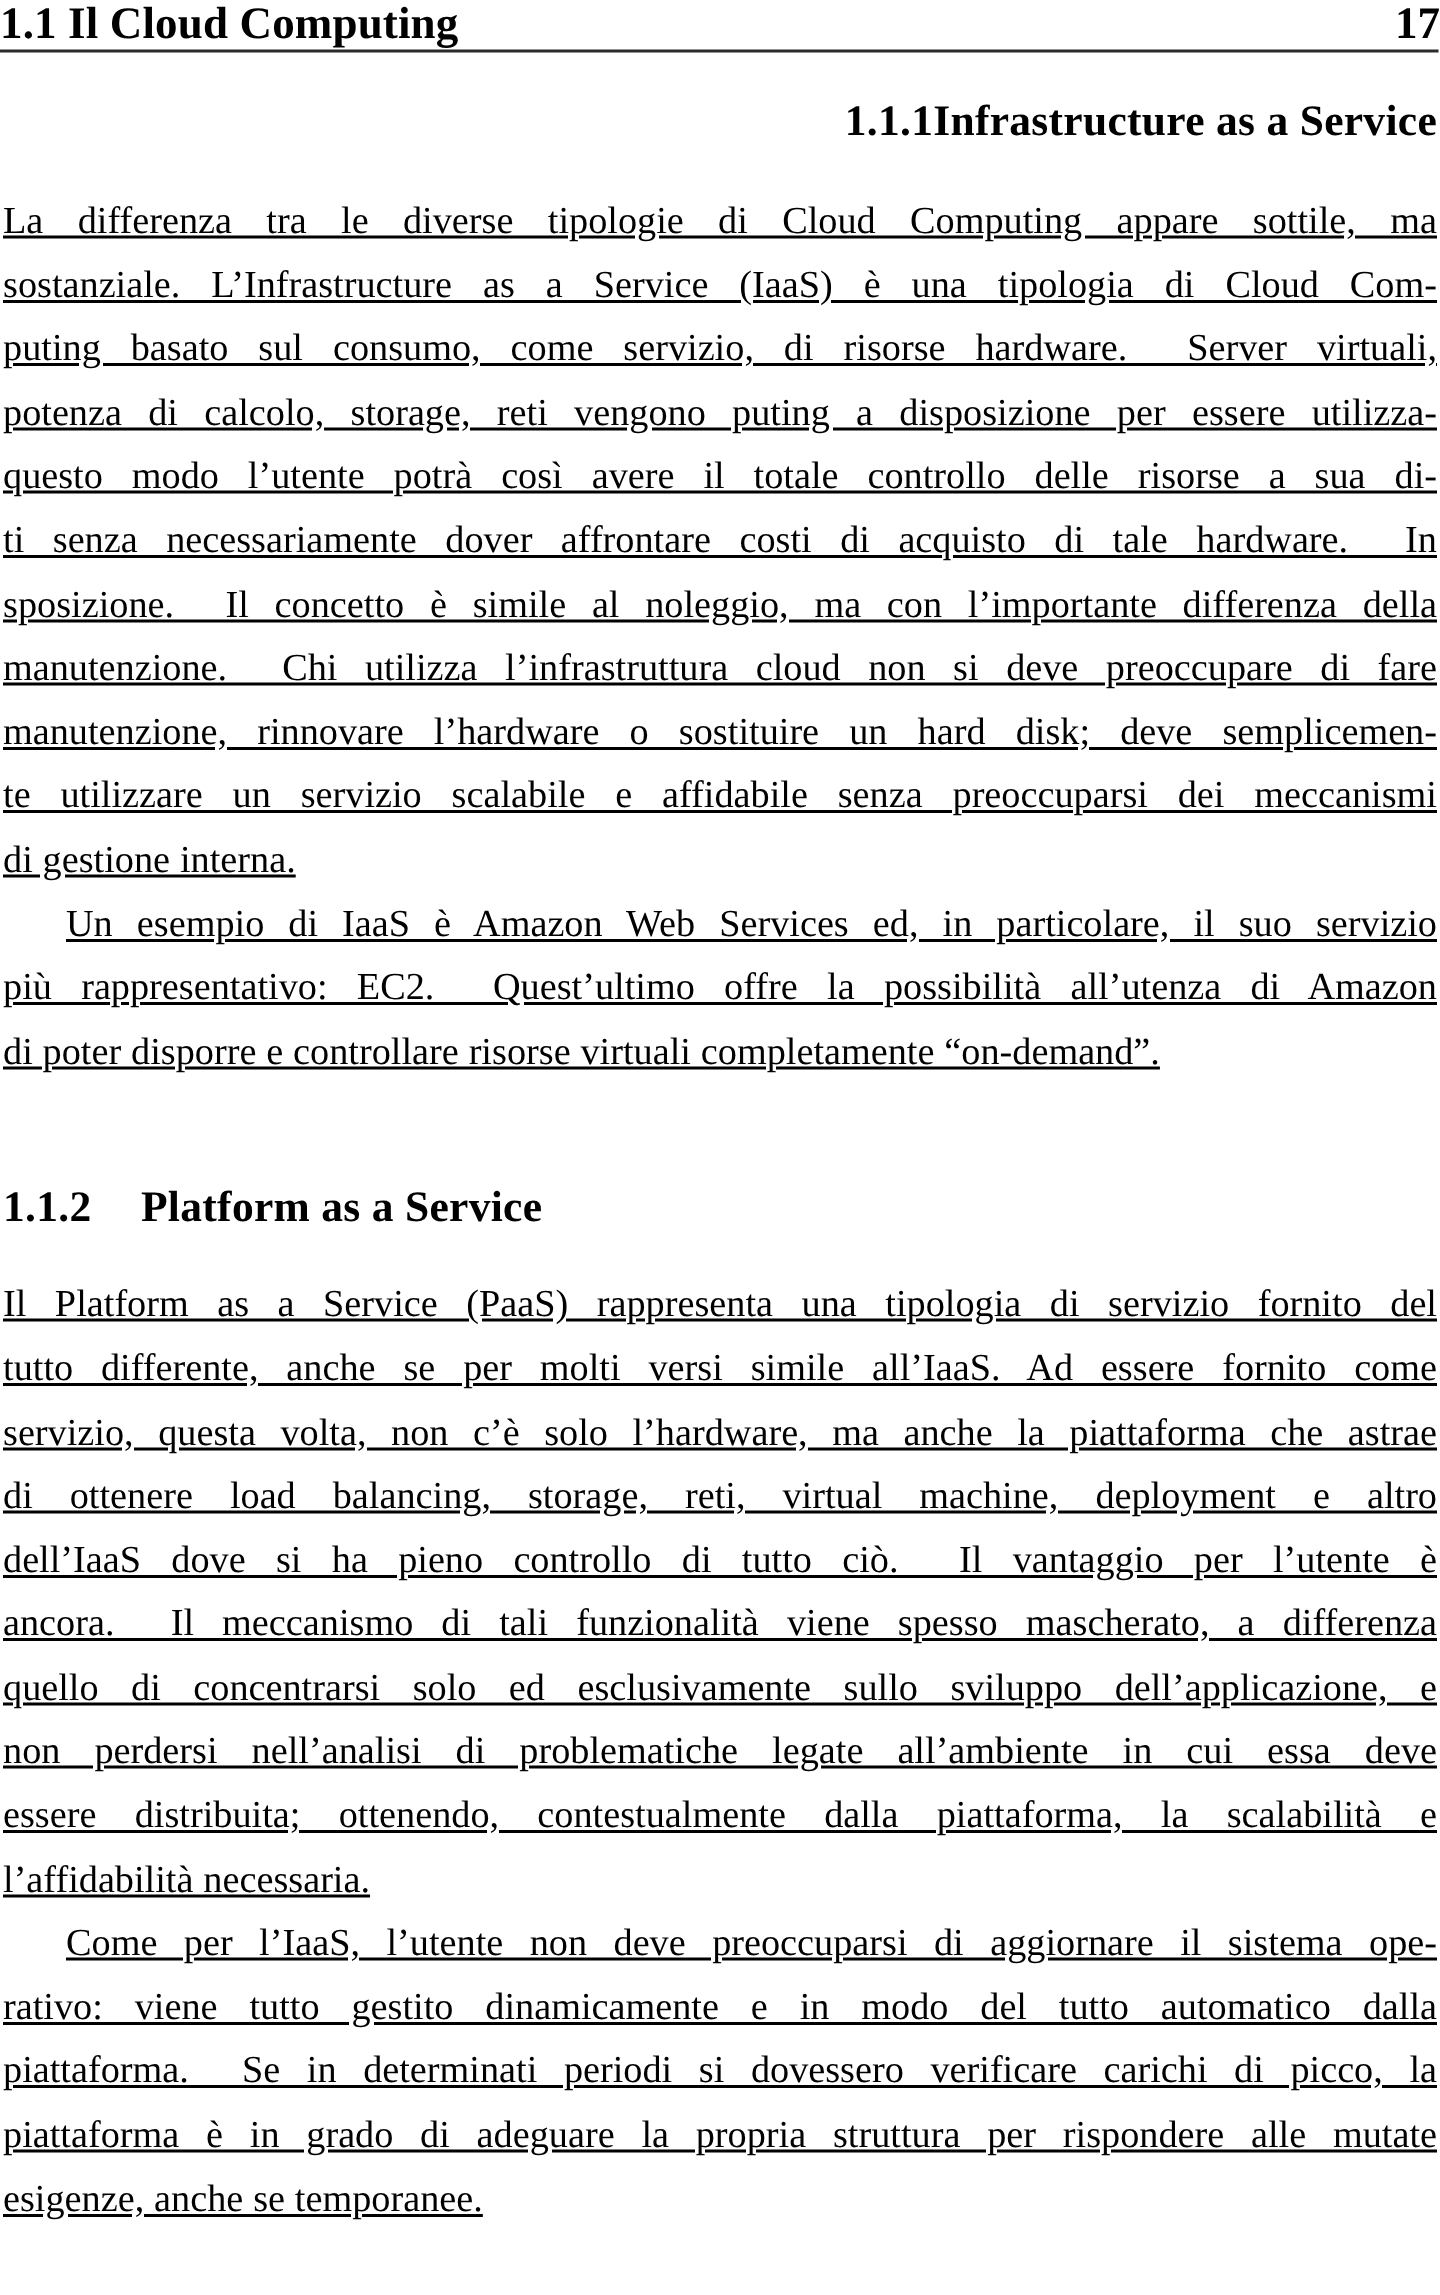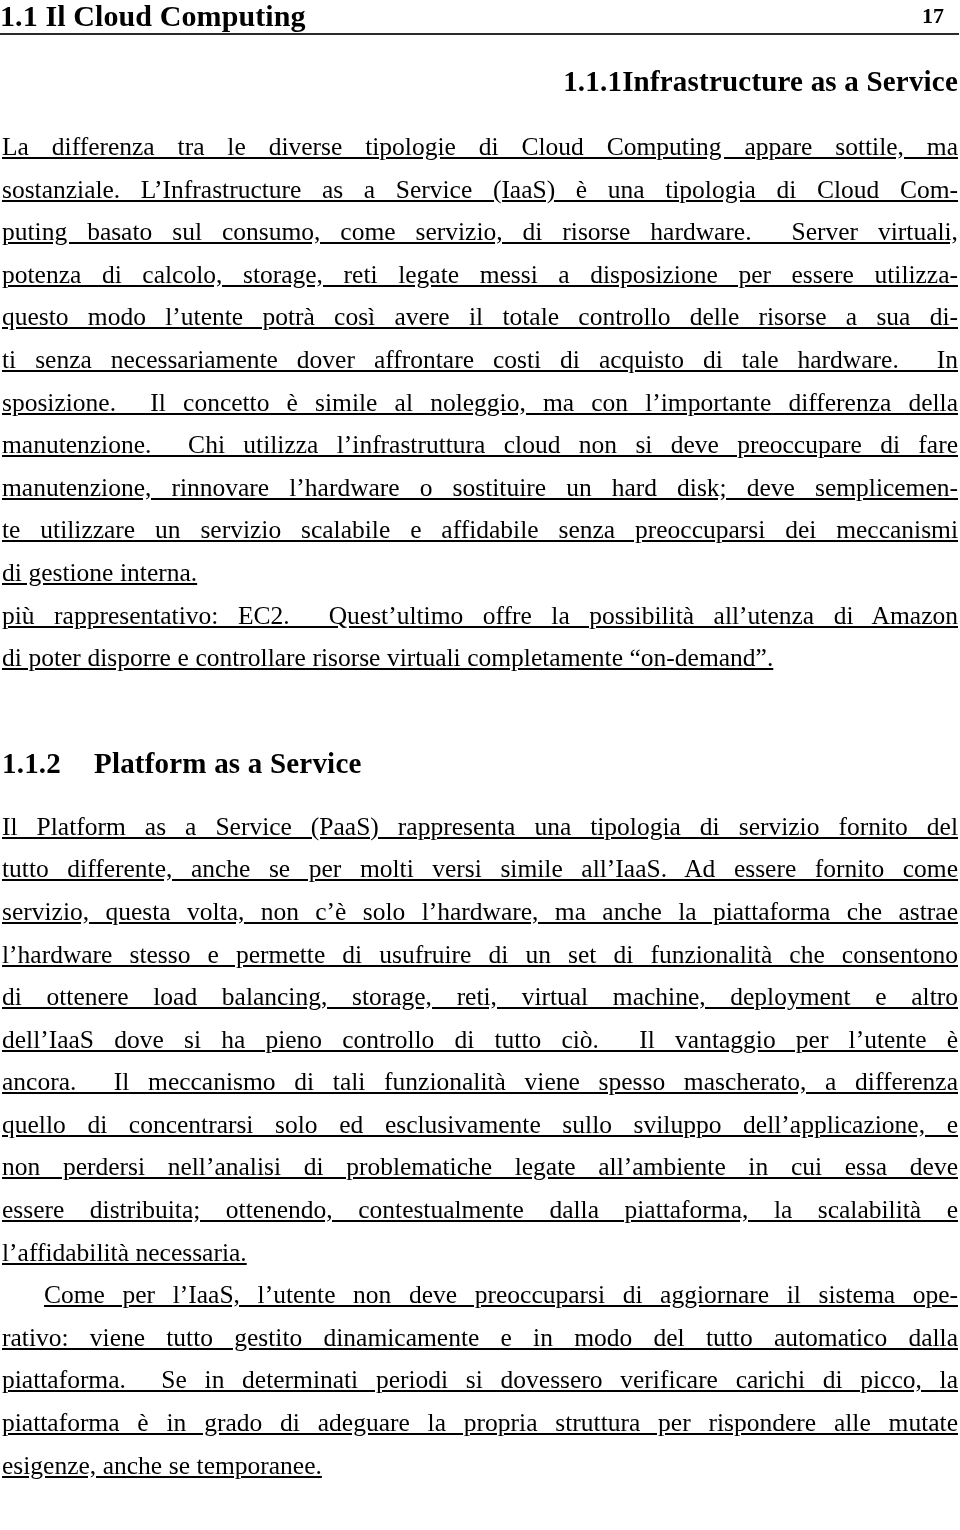--- a/index.html
+++ b/index.html
@@ -37,24 +37,24 @@
     justify-content: space-between;
   }
   .header-title {
     font-size: 30px;
     font-weight: bold;
     line-height: 32px;
     letter-spacing: 0.1px;
     white-space: nowrap;
   }
   .header-pageno {
-    font-size: 22px;
+    font-size: 30px;
     font-weight: bold;
     line-height: 32px;
-    padding-right: 16px;
+    padding-right: 0;
   }
   .header-rule {
     position: absolute;
     top: 33px;
     left: 0px;
     width: 959px;
     height: 2px;
     background: #2b2b2b;
   }
 
@@ -129,47 +129,47 @@
 
     <h2 class="section-heading heading-1">
       <span class="secnum">1.1.1</span><span>Infrastructure as a Service</span>
     </h2>
     <div class="gap-after-heading-1"></div>
 
     <p class="body first">
       <span class="ln">La differenza tra le diverse tipologie di Cloud Computing appare sottile, ma</span>
       <span class="ln">sostanziale. L’Infrastructure as a Service (IaaS) è una tipologia di Cloud Com-</span>
       <span class="ln">puting basato sul consumo, come servizio, di risorse hardware.  Server virtuali,</span>
-      <span class="ln">potenza di calcolo, storage, reti legate messi a disposizione per essere utilizza-</span>
+      <span class="ln">potenza di calcolo, storage, reti vengono puting a disposizione per essere utilizza-</span>
       <span class="ln">questo modo l’utente potrà così avere il totale controllo delle risorse a sua di-</span>
       <span class="ln">ti senza necessariamente dover affrontare costi di acquisto di tale hardware.  In</span>
       <span class="ln">sposizione.  Il concetto è simile al noleggio, ma con l’importante differenza della</span>
       <span class="ln">manutenzione.  Chi utilizza l’infrastruttura cloud non si deve preoccupare di fare</span>
       <span class="ln">manutenzione, rinnovare l’hardware o sostituire un hard disk; deve semplicemen-</span>
       <span class="ln">te utilizzare un servizio scalabile e affidabile senza preoccuparsi dei meccanismi</span>
       <span class="ln last">di gestione interna.</span>
     </p>
 
     <p class="body">
+      <span class="ln ind">Un esempio di IaaS è Amazon Web Services ed, in particolare, il suo servizio</span>
       <span class="ln">più rappresentativo: EC2.  Quest’ultimo offre la possibilità all’utenza di Amazon</span>
       <span class="ln last">di poter disporre e controllare risorse virtuali completamente “on-demand”.</span>
     </p>
 
     <div class="gap-before-heading-2"></div>
 
     <h2 class="section-heading heading-2">
       <span class="secnum">1.1.2</span><span>Platform as a Service</span>
     </h2>
     <div class="gap-after-heading-2"></div>
 
     <p class="body first">
       <span class="ln">Il Platform as a Service (PaaS) rappresenta una tipologia di servizio fornito del</span>
       <span class="ln">tutto differente, anche se per molti versi simile all’IaaS. Ad essere fornito come</span>
       <span class="ln">servizio, questa volta, non c’è solo l’hardware, ma anche la piattaforma che astrae</span>
-      <span class="ln">l’hardware stesso e permette di usufruire di un set di funzionalità che consentono</span>
       <span class="ln">di ottenere load balancing, storage, reti, virtual machine, deployment e altro</span>
       <span class="ln">dell’IaaS dove si ha pieno controllo di tutto ciò.  Il vantaggio per l’utente è</span>
       <span class="ln">ancora.  Il meccanismo di tali funzionalità viene spesso mascherato, a differenza</span>
       <span class="ln">quello di concentrarsi solo ed esclusivamente sullo sviluppo dell’applicazione, e</span>
       <span class="ln">non perdersi nell’analisi di problematiche legate all’ambiente in cui essa deve</span>
       <span class="ln">essere distribuita; ottenendo, contestualmente dalla piattaforma, la scalabilità e</span>
       <span class="ln last">l’affidabilità necessaria.</span>
     </p>
 
     <p class="body">

